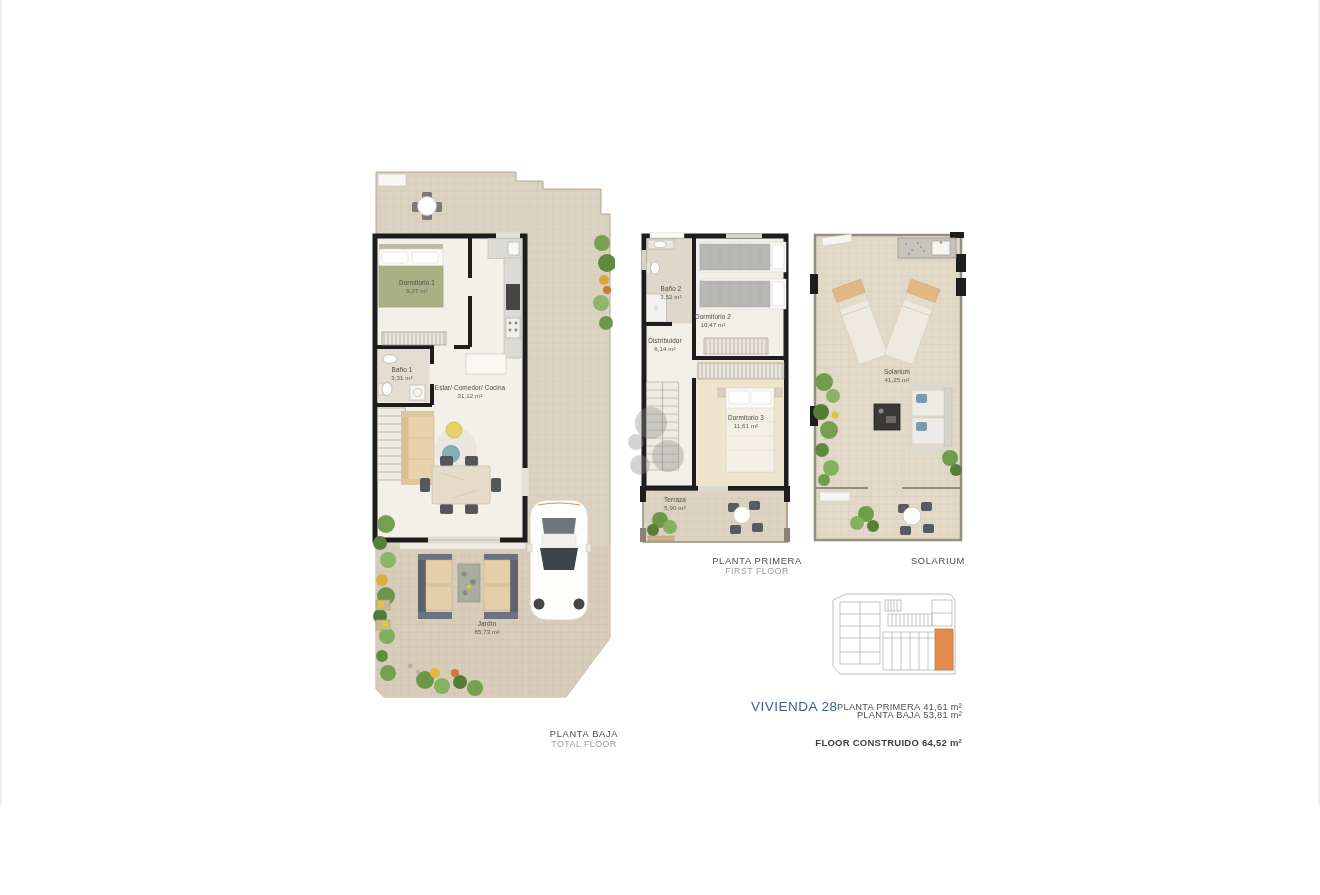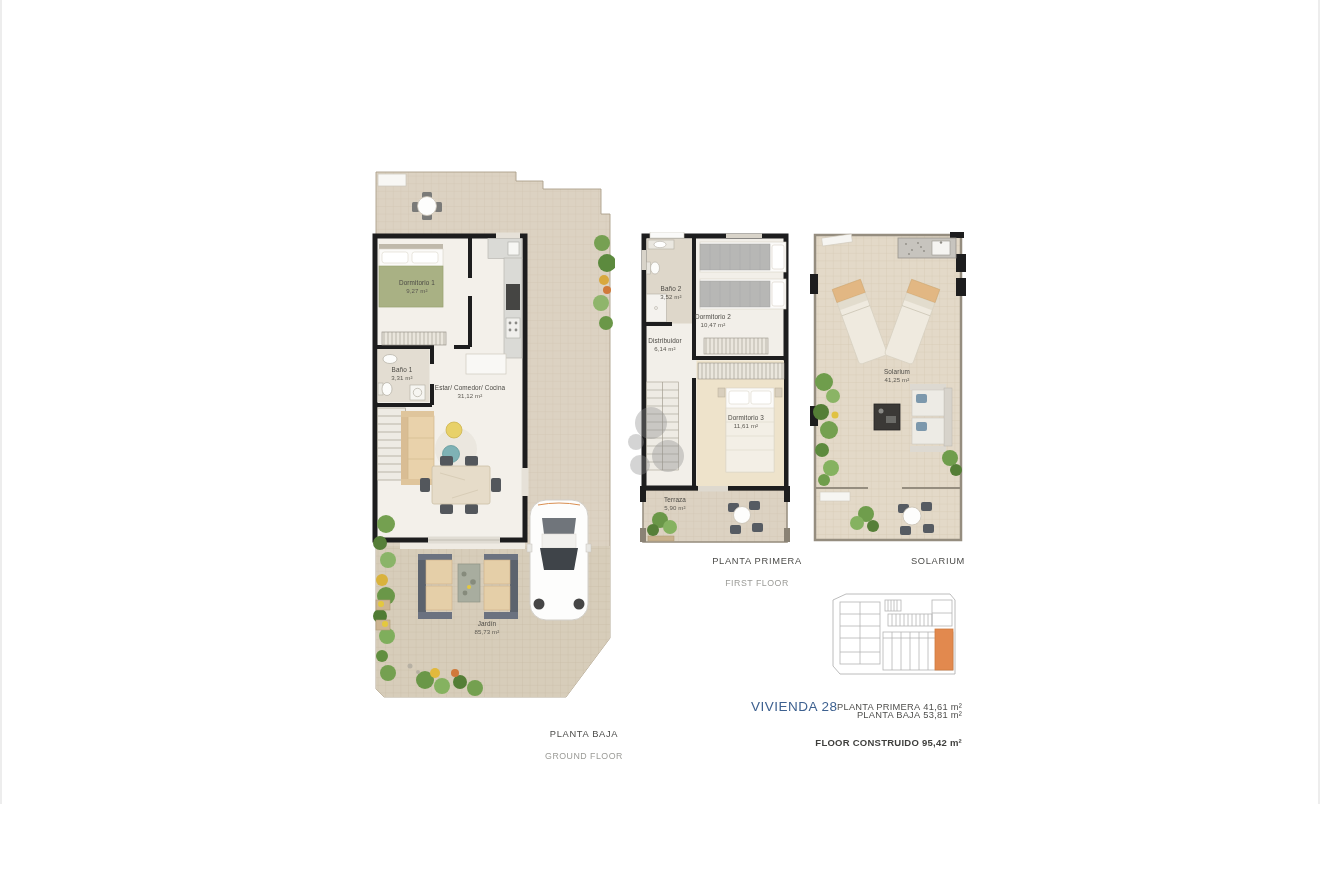--- a/index.html
+++ b/index.html
@@ -15,21 +15,21 @@
   .room-label {
     position:absolute; text-align:center; color:#4c4a45;
     font-size:6.4px; line-height:1.32; letter-spacing:.1px; pointer-events:none;
   }
   .room-label .rarea { font-size:6.1px; color:#5c5952; }
 
   .floor-caption {
     position:absolute; width:160px; text-align:center; color:#4a4a48;
     font-size:9.3px; letter-spacing:.7px;
   }
-  .floor-caption .sub { color:#9b9b97; font-size:8.8px; letter-spacing:.5px; margin-top:12px; }
+  .floor-caption .sub { color:#9b9b97; font-size:8.8px; letter-spacing:.5px; margin-top:0; }
 
   .summary-line {
     position:absolute; right:358px; text-align:center;
     font-size:9.3px; color:#4e4e4c; letter-spacing:.25px; white-space:nowrap;
   }
   .summary-total { font-weight:700; font-size:9.5px; color:#3f3f3d; }
   .unit-label {
     position:absolute; left:751px; top:699px;
     font-size:13.5px; letter-spacing:.5px; color:#3e6190; white-space:nowrap;
   }
@@ -449,26 +449,26 @@
 
   <div class="floor-caption" style="left:677px; top:556px;">
     <div>PLANTA PRIMERA</div>
     <div class="sub">FIRST FLOOR</div>
   </div>
   <div class="floor-caption" style="left:858px; top:556px;">
     <div>SOLARIUM</div>
   </div>
   <div class="floor-caption" style="left:504px; top:729px;">
     <div>PLANTA BAJA</div>
-    <div class="sub">GROUND FLOOR</div>
+    <div class="sub">TOTAL FLOOR</div>
   </div>
 
   <div class="summary-line" style="top:710px;">
     <span>PLANTA BAJA</span>&nbsp;<span>53,81 m²</span>
   </div>
   <div class="summary-line" style="top:702px;padding-left:31px;">
     <span>PLANTA PRIMERA</span>&nbsp;<span>41,61 m²</span>
   </div>
   <div class="summary-line summary-total" style="top:737px;">
-    <span>FLOOR CONSTRUIDO</span>&nbsp;<span>95,42 m²</span>
+    <span>FLOOR CONSTRUIDO</span>&nbsp;<span>64,52 m²</span>
   </div>
   <div class="unit-label">VIVIENDA 28</div>
 </div>
 
 </body></html>

